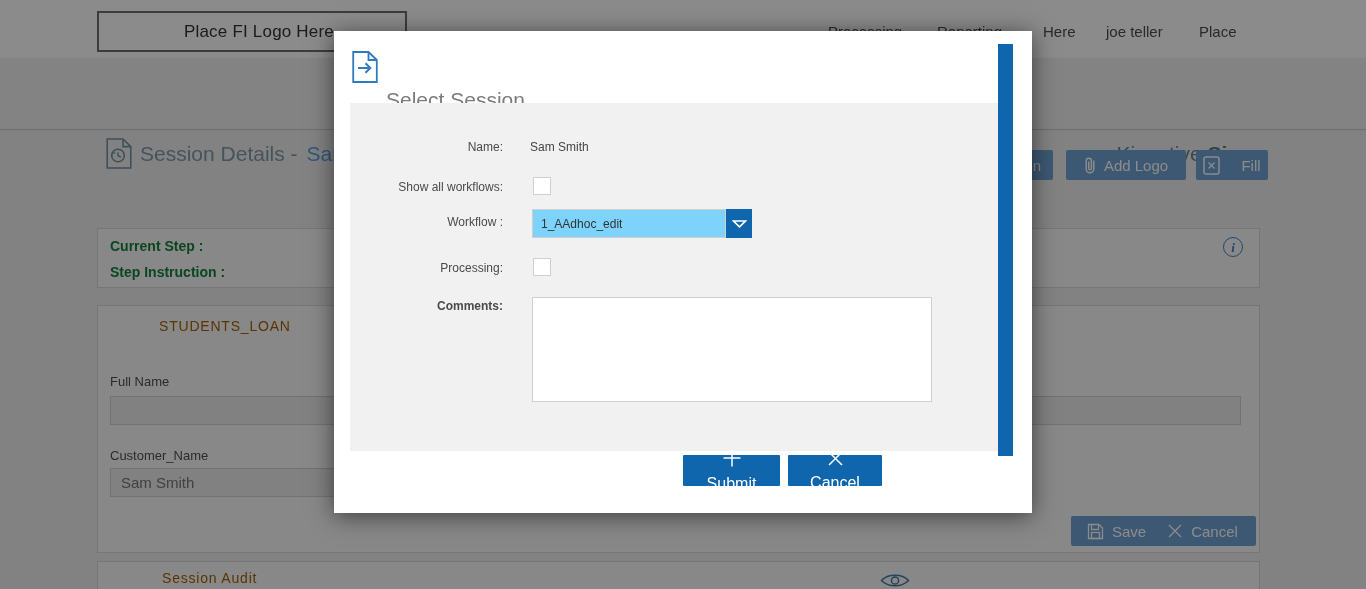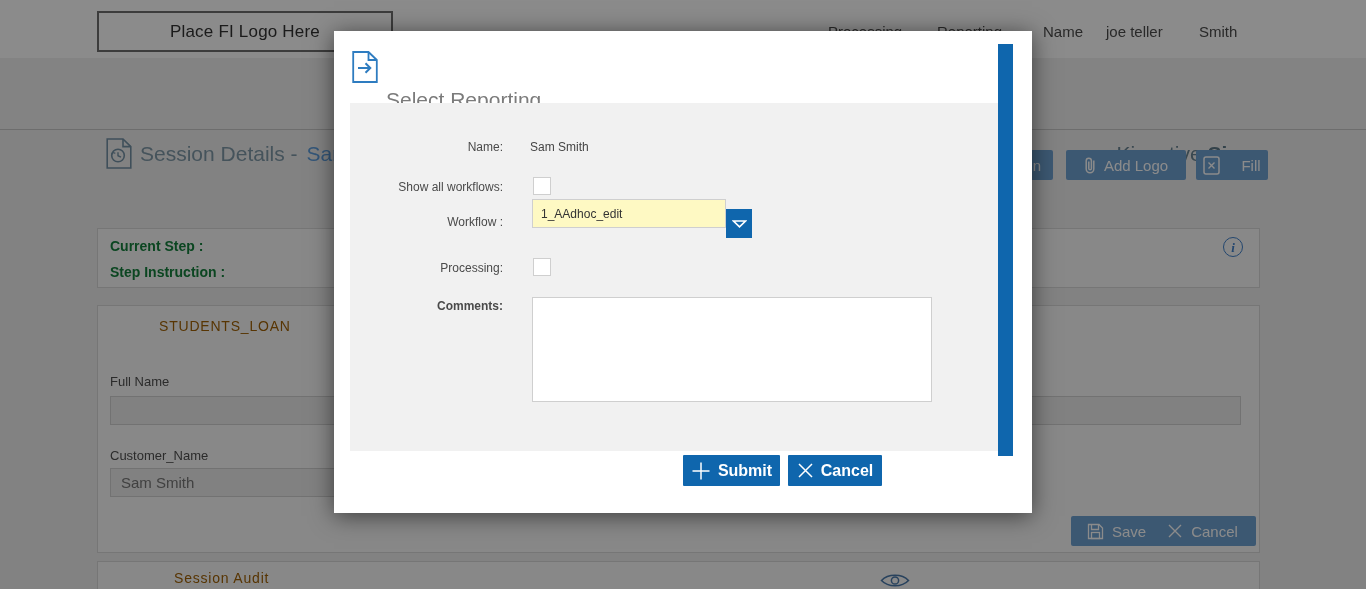--- a/index.html
+++ b/index.html
@@ -4,21 +4,21 @@
 <style>
   html,body{margin:0;padding:0;background:#555;}
   .page{position:relative;width:1366px;height:589px;overflow:hidden;
         font-family:"Liberation Sans",sans-serif;background:#efefef;}
   .abs{position:absolute;}
 
   
   .topbar{left:0;top:0;width:1366px;height:58px;background:#ffffff;border-bottom:1px solid #dcdcdc;}
   .logo-box{left:97px;top:11px;width:292px;height:37px;border:2px solid #6f6f6f;
             display:flex;align-items:center;justify-content:center;
-            font-size:17px;color:#333;letter-spacing:.2px;}
+            font-size:17px;color:#333;letter-spacing:.2px;padding-left:14px;}
   .nav-item{top:24px;font-size:15px;color:#4c4c4c;line-height:1;white-space:nowrap;cursor:pointer;}
   .nav-processing{left:828px;} .nav-reporting{left:937px;} .nav-help{left:1043px;}
   .nav-user{left:1106px;} .nav-logout{left:1199px;}
 
   
   .subbar{left:0;top:58px;width:1366px;height:71px;background:#f1f1f1;border-bottom:1px solid #c8c8c8;}
   .page-title{left:140px;top:84px;font-size:21px;color:#7f99a8;line-height:1.15;white-space:nowrap;}
   .session-link{color:#5e9edd;margin-left:9px;cursor:pointer;}
   .brand{right:113px;top:84px;font-size:21px;color:#6a8493;line-height:1.15;white-space:nowrap;}
   .brand b{font-weight:700;color:#5f7a89;}
@@ -48,66 +48,66 @@
   .field-lbl{left:12px;font-size:13px;color:#4f4f4f;line-height:1;}
   .lbl-fullname{top:69px;} .lbl-custname{top:143px;}
   .bg-input{height:29px;background:#ececec;border:1px solid #d2d2d2;box-sizing:border-box;
             font-family:"Liberation Sans",sans-serif;font-size:15px;color:#777;padding:0 10px;}
   .input-fullname{left:12px;top:90px;width:1131px;}
   .input-custname{left:12px;top:162px;width:510px;}
   .btn-save{left:949px;top:210px;width:91px;margin-left:24px;}
   .btn-cancel-bg{left:1051px;top:210px;width:107px;}
 
   .panel-audit{left:97px;top:561px;width:1163px;height:60px;}
-  .audit-title{left:64px;top:9px;margin-left:12px;}
+  .audit-title{left:64px;top:9px;}
   .eye-btn{left:782px;top:10px;cursor:pointer;background:none;border:none;padding:0;}
 
   
   .overlay{left:0;top:0;width:1366px;height:589px;background:rgba(0,0,0,0.455);z-index:5;}
   .modal{left:334px;top:31px;width:698px;height:482px;background:#ffffff;z-index:6;
          box-shadow:0 3px 22px rgba(0,0,0,.55);}
   .modal-icon{left:18px;top:20px;}
   .modal-title{left:52px;top:58px;font-size:21px;color:#7b7b7b;line-height:1;}
   .modal-body{left:16px;top:72px;width:663px;height:348px;background:#f1f1f1;}
   .m-scrollbar{left:664px;top:13px;width:15px;height:412px;background:#0f66ad;cursor:pointer;z-index:2;}
 
   .m-lbl{left:0;width:153px;text-align:right;font-size:12px;color:#4a4a4a;line-height:1.2;}
   .m-lbl-name{top:37px;} .m-lbl-showall{top:77px;} .m-lbl-workflow{top:112px;}
   .m-lbl-important{top:158px;} .m-lbl-comments{top:196px;font-weight:bold;}
   .m-val{left:180px;top:37px;font-size:12px;color:#444;line-height:1.2;}
   .m-check{width:18px;height:18px;background:#fff;border:1px solid #cfcfcf;box-sizing:border-box;cursor:pointer;}
   .check1{left:183px;top:74px;} .check2{left:183px;top:155px;}
-  .m-input{left:182px;top:96px;width:194px;height:29px;background:#fef9c3;border:1px solid #cfcfcf;
+  .m-input{left:182px;top:106px;width:194px;height:29px;background:#7dd3fc;border:1px solid #cfcfcf;
            box-sizing:border-box;font-family:"Liberation Sans",sans-serif;font-size:12px;color:#333;padding:0 8px;}
   .m-dd-btn{left:376px;top:106px;width:26px;height:29px;background:#0f66ad;border:none;border-radius:0;
             display:flex;align-items:center;justify-content:center;cursor:pointer;padding:0;}
   .m-textarea{left:182px;top:194px;width:400px;height:105px;background:#fff;border:1px solid #cfcfcf;
               box-sizing:border-box;resize:none;font-family:"Liberation Sans",sans-serif;font-size:12px;color:#333;padding:6px 8px;}
   .blue-btn{height:31px;background:#0f66ad;color:#fff;border:none;border-radius:1px;
             display:flex;align-items:center;justify-content:center;gap:7px;
-            font-family:"Liberation Sans",sans-serif;font-size:16px;font-weight:700;cursor:pointer;padding:8px;}
+            font-family:"Liberation Sans",sans-serif;font-size:16px;font-weight:400;cursor:pointer;padding:8px;flex-direction:column;}
   .m-submit{left:333px;top:352px;width:97px;}
   .m-cancel{left:438px;top:352px;width:94px;}
 
   svg{display:block;}
 </style>
 </head>
 <body>
 
 <div class="page">
 
   <header class="abs topbar">
     <div class="abs logo-box">
       <span>Place FI Logo Here</span>
     </div>
     <span class="abs nav-item nav-processing">Processing</span>
     <span class="abs nav-item nav-reporting">Reporting</span>
-    <span class="abs nav-item nav-help">Name</span>
+    <span class="abs nav-item nav-help">Here</span>
     <span class="abs nav-item nav-user">joe teller</span>
-    <span class="abs nav-item nav-logout">Smith</span>
+    <span class="abs nav-item nav-logout">Place</span>
   </header>
 
   <div class="abs subbar">
     <span class="abs hist-icon">
       <svg width="26" height="31" viewBox="0 0 26 31" fill="none" stroke="#7491a5" stroke-width="1.6">
         <path d="M1.2,1 H17 L24.8,8.6 V30 H1.2 Z"></path>
         <path d="M17,1 V8.6 H24.8"></path>
         <circle cx="12" cy="17.5" r="6.3"></circle>
         <path d="M12,14.2 V17.7 L15,19.2" stroke-width="1.4"></path>
         <path d="M7.2,14.5 L5.6,16.4 M7.2,14.5 L9.3,15.3" stroke-width="1.3"></path>
@@ -192,21 +192,21 @@
   <div class="abs overlay"></div>
 
   <div class="abs modal">
     <span class="abs modal-icon">
       <svg width="26" height="32" viewBox="0 0 26 32" fill="none" stroke="#2e7cc0" stroke-width="1.8">
         <path d="M1.2,1 H16.5 L24.8,9 V31 H1.2 Z"></path>
         <path d="M16.5,1 V9 H24.8"></path>
         <path d="M6,17 H18 M13.5,12.2 L18.3,17 L13.5,21.8" stroke-width="2"></path>
       </svg>
     </span>
-    <h1 class="abs modal-title" style="margin:0;font-weight:400;">Select Reporting</h1>
+    <h1 class="abs modal-title" style="margin:0;font-weight:400;">Select Session</h1>
 
     <div class="abs modal-body">
       <span class="abs m-lbl m-lbl-name">Name:</span>
       <span class="abs m-val">Sam Smith</span>
 
       <span class="abs m-lbl m-lbl-showall">Show all workflows:</span>
       <span class="abs m-check check1"></span>
 
       <span class="abs m-lbl m-lbl-workflow">Workflow :</span>
       <input class="abs m-input" value="1_AAdhoc_edit" style="">

